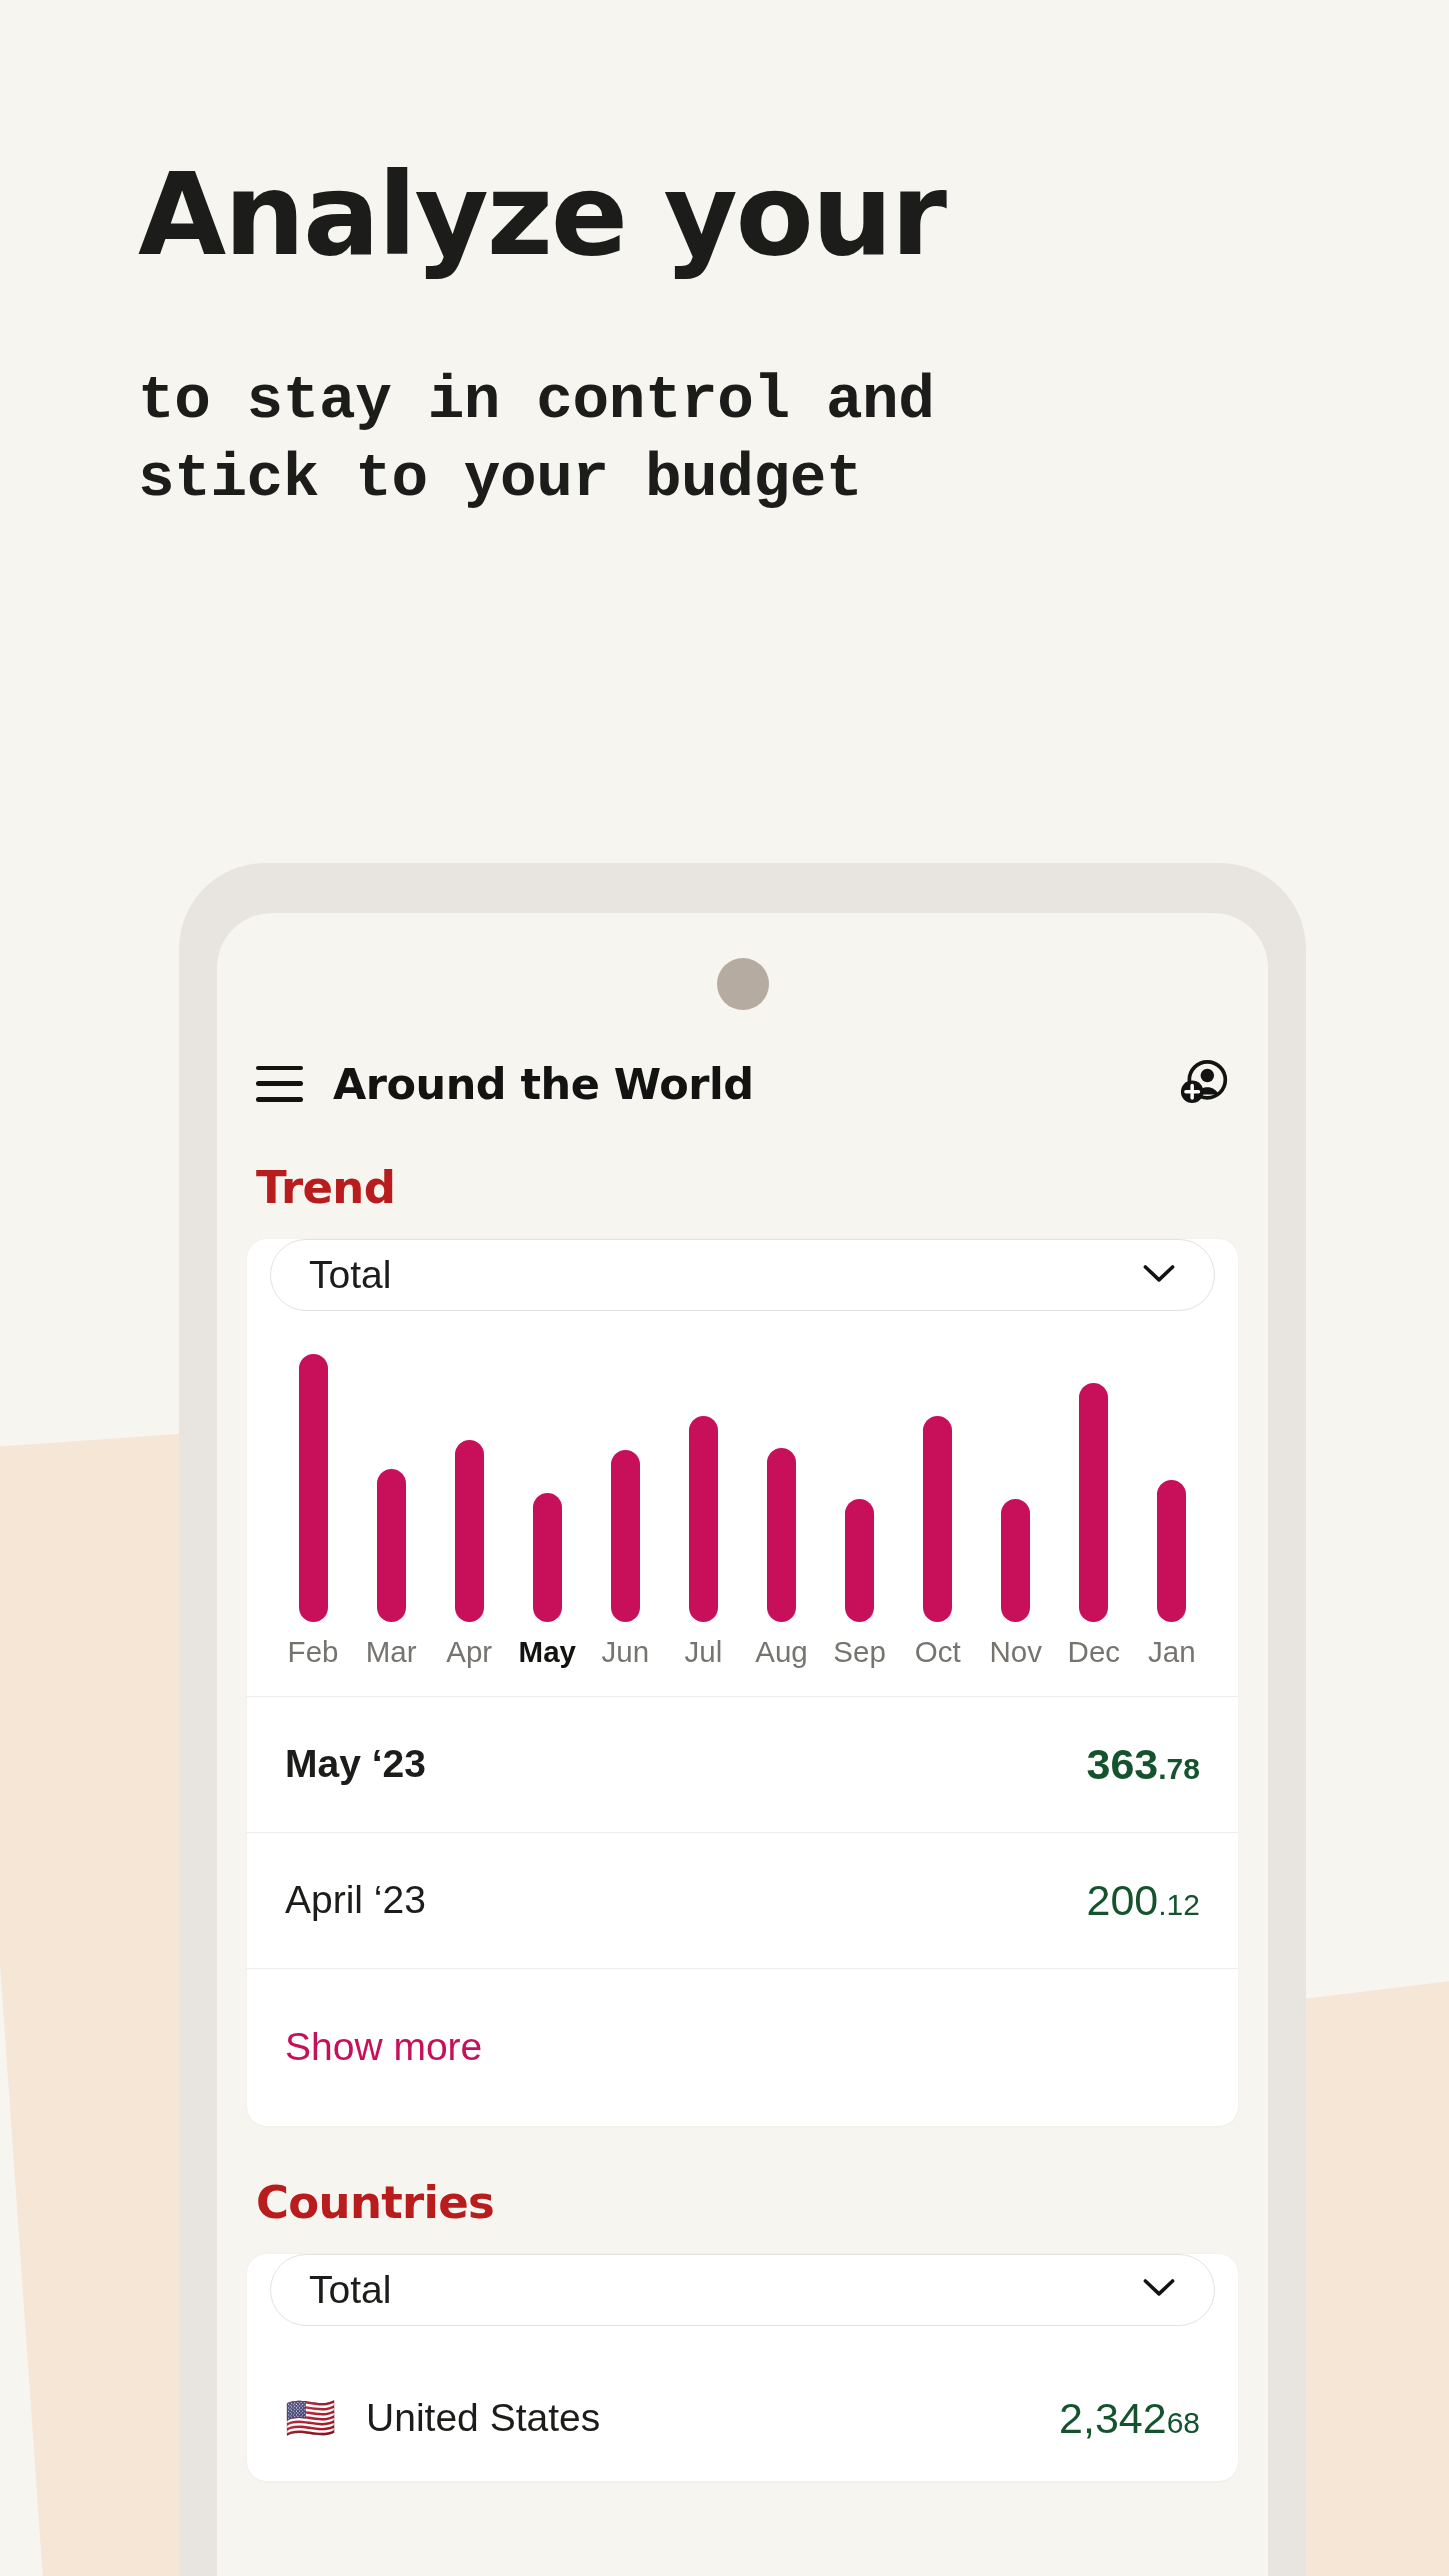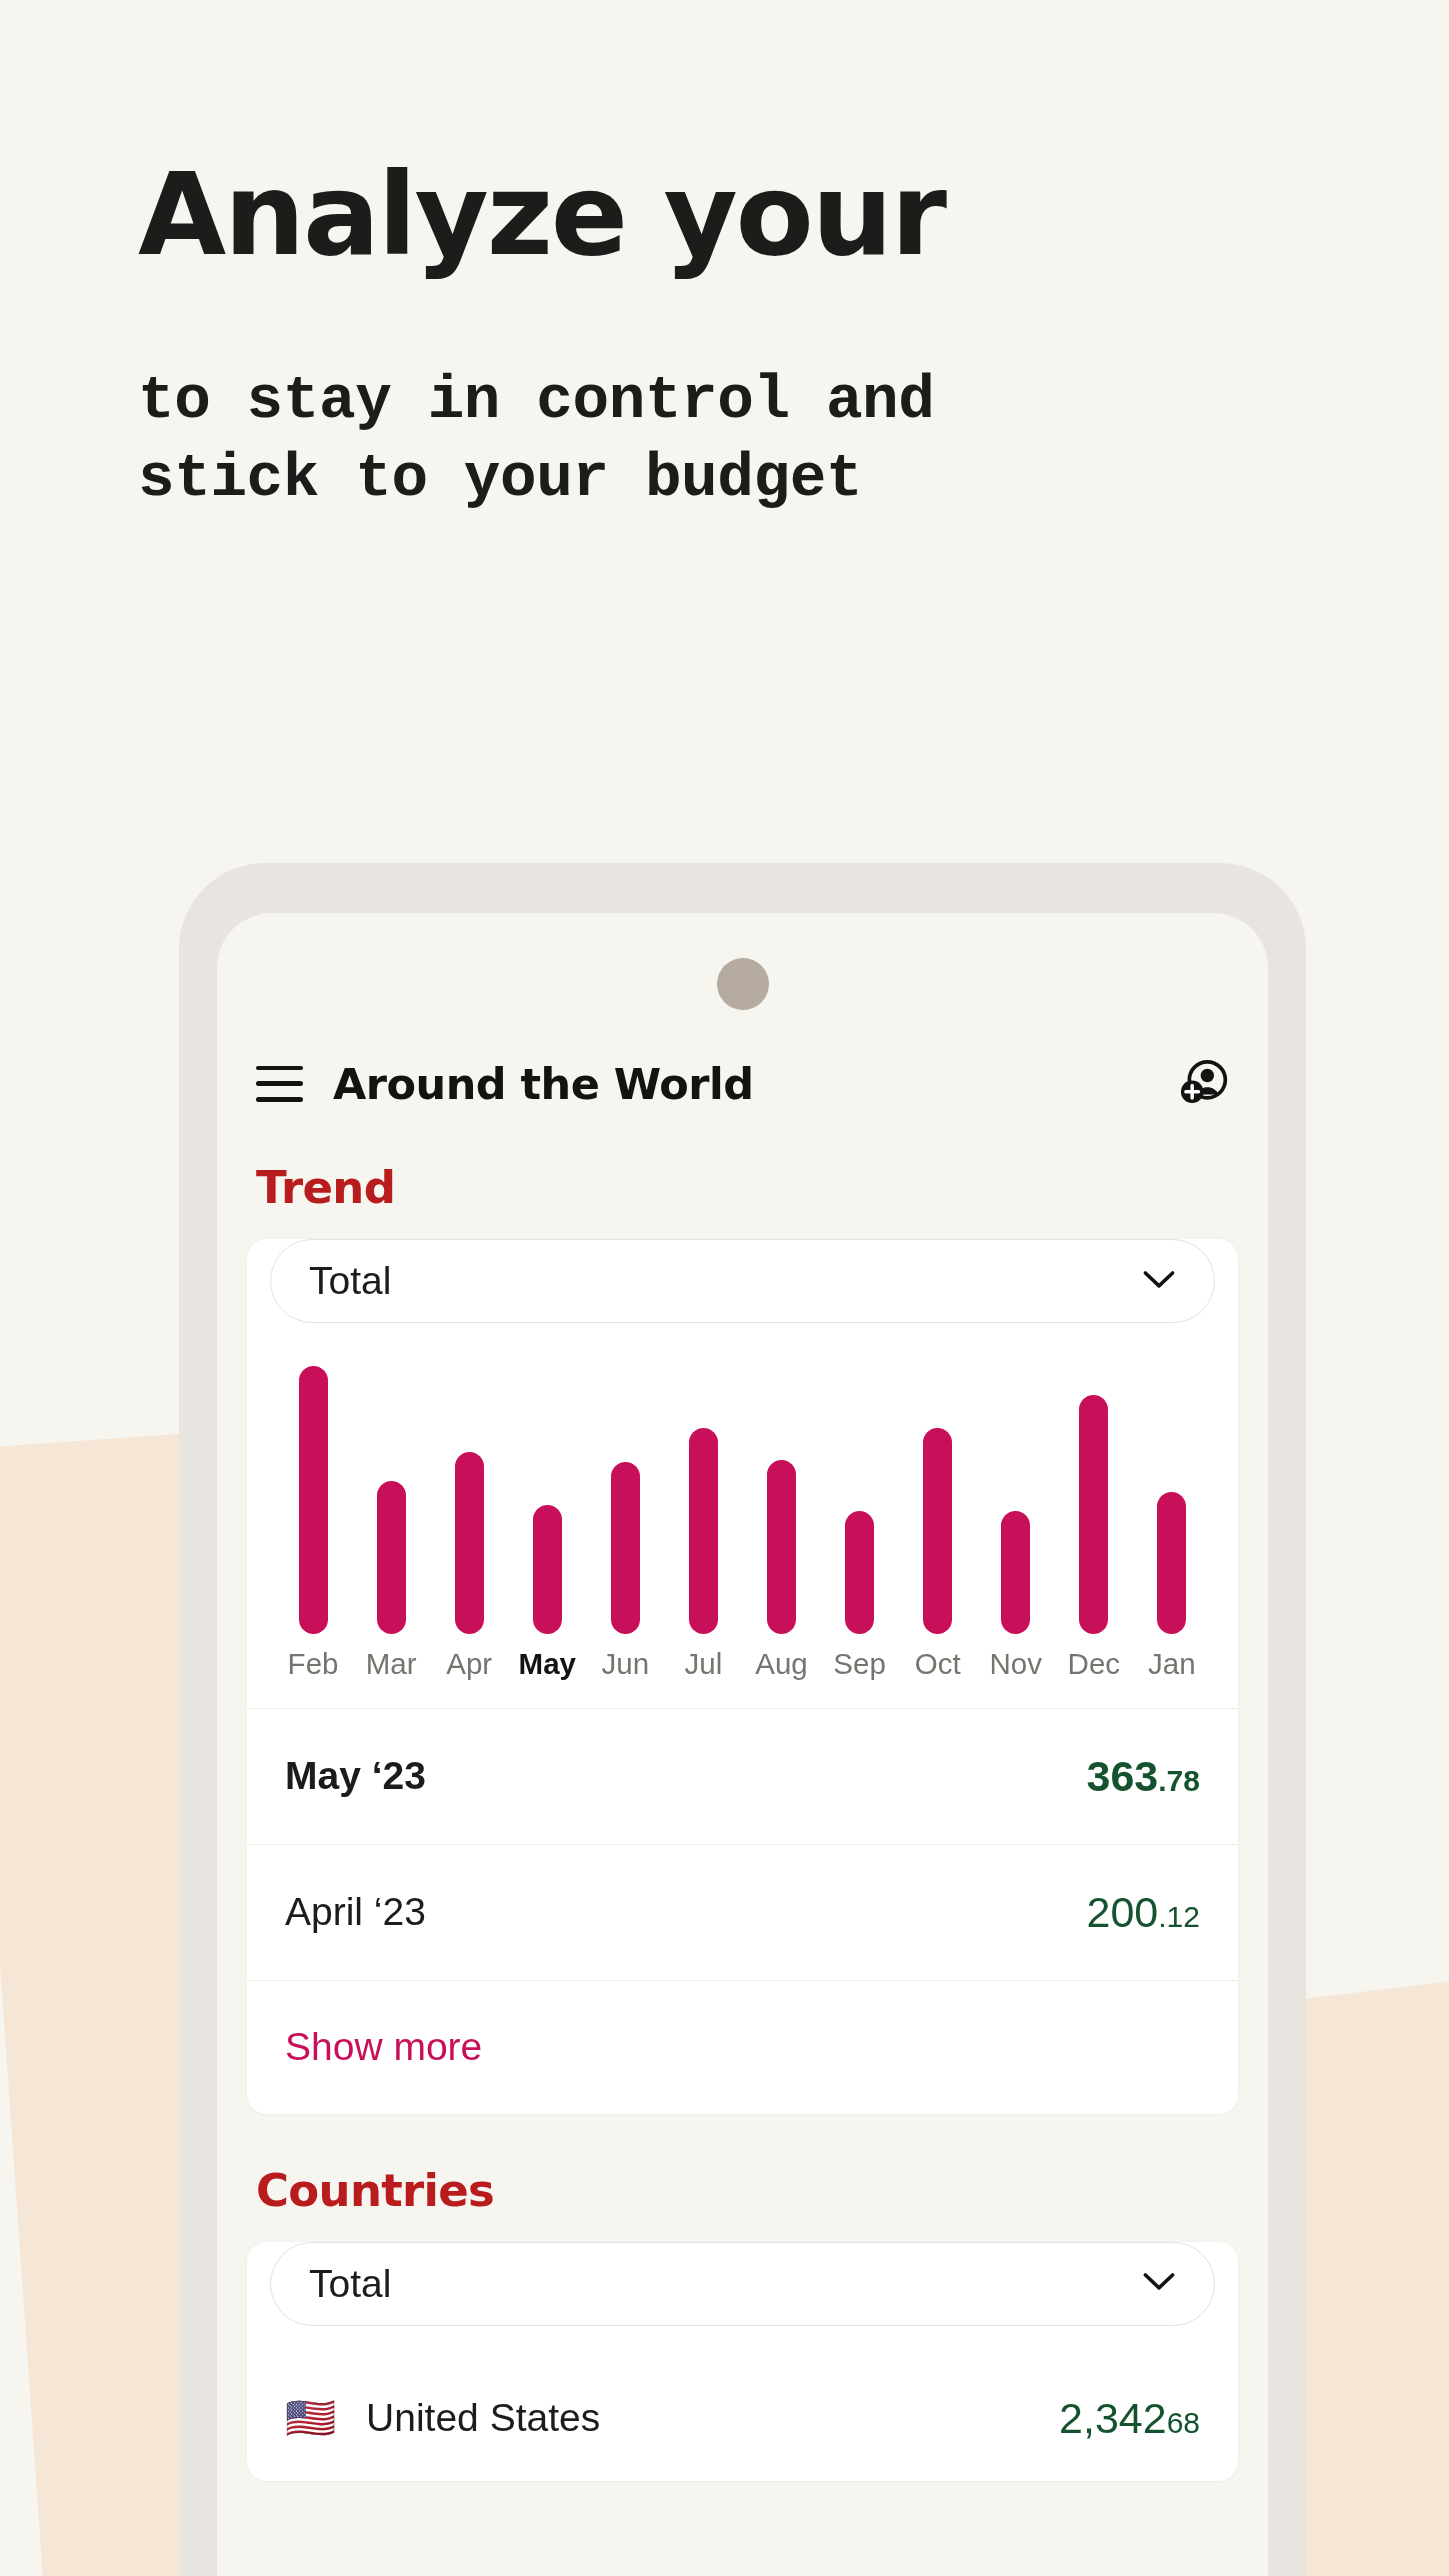--- a/index.html
+++ b/index.html
@@ -148,21 +148,21 @@
     background: #ffffff;
     border-radius: 19.7px;
     margin: 23px 30px 0 30px;
     padding: 0 0 0 0;
     box-shadow: 0 0.9px 2.7px rgba(0,0,0,0.04);
   }
 
   
   .select-box {
     margin: 25px 23px 0 23px;
-    height: 84px;
+    height: 72px;
     border: 1.8px solid #e3e2de;
     border-radius: 44px;
     display: flex;
     align-items: center;
     justify-content: space-between;
     padding: 0 38px;
     cursor: pointer;
     background: #fff;
   }
   .select-value {
@@ -230,21 +230,21 @@
     font-size: 43px;
     color: #14532d;
     font-family: "Liberation Sans", sans-serif;
     white-space: nowrap;
   }
   .amount.strong { font-weight: 700; }
   .amount .cents { font-size: 30px; }
 
   .show-more-row {
     border-top: 1.8px solid #eeede9;
-    height: 134px;
+    height: 158px;
     display: flex;
     align-items: center;
     padding: 0 38px;
     cursor: pointer;
   }
   .show-more {
     font-size: 39px;
     color: #c8105a;
     font-family: "Liberation Sans", sans-serif;
   }

